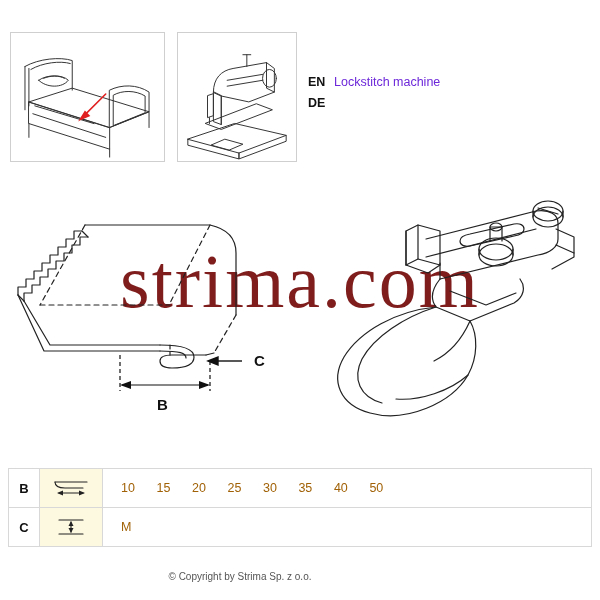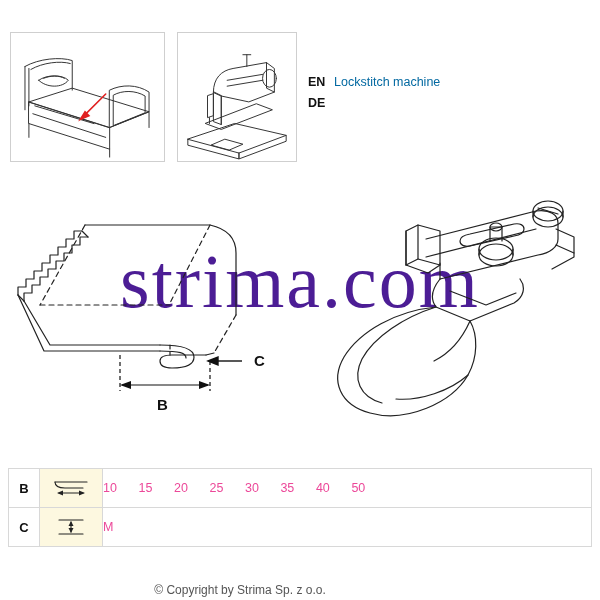--- a/index.html
+++ b/index.html
@@ -61,33 +61,33 @@
     margin-bottom: 5px;
     font-size: 12.5px;
     line-height: 16px;
   }
   .lang-code {
     width: 26px;
     font-weight: bold;
     color: #111;
     flex: 0 0 26px;
   }
-  .lang-text { color: #0369a1; }
+  .lang-text { color: #6d28d9; }
 
   
   .watermark {
     position: absolute;
     left: 0;
     top: 238px;
     width: 600px;
     text-align: center;
     font-family: "Liberation Serif", serif;
     font-size: 76px;
     letter-spacing: 2px;
-    color: #4c1d95;
+    color: #7f1d1d;
     user-select: none;
     white-space: nowrap;
   }
 
   
   .mid-row {
     position: absolute;
     left: 0;
     top: 195px;
     width: 600px;
@@ -131,39 +131,38 @@
     font-size: 13px;
     color: #111;
   }
   td.cell-icon {
     width: 62px;
     background: #fdf8e0;
     text-align: center;
   }
   td.cell-icon svg { display: block; margin: 0 auto; }
   td.cell-values {
-    padding-left: 0;
-    color: #ec4899;
+    padding-left: 18px;
+    color: #a16207;
   }
   .val {
     display: inline-block;
     width: 32px;
     text-align: left;
   }
 
   
   .copyright {
     position: absolute;
     left: 0;
     top: 571px;
     width: 480px;
     text-align: center;
-    font-size: 12px;
+    font-size: 10px;
     color: #555;
-    margin-top: 12px;
   }
 </style>
 </head>
 <body>
 
 <div class="page">
 
   <div class="top-row">
 
     <div class="thumb thumb-bed">

